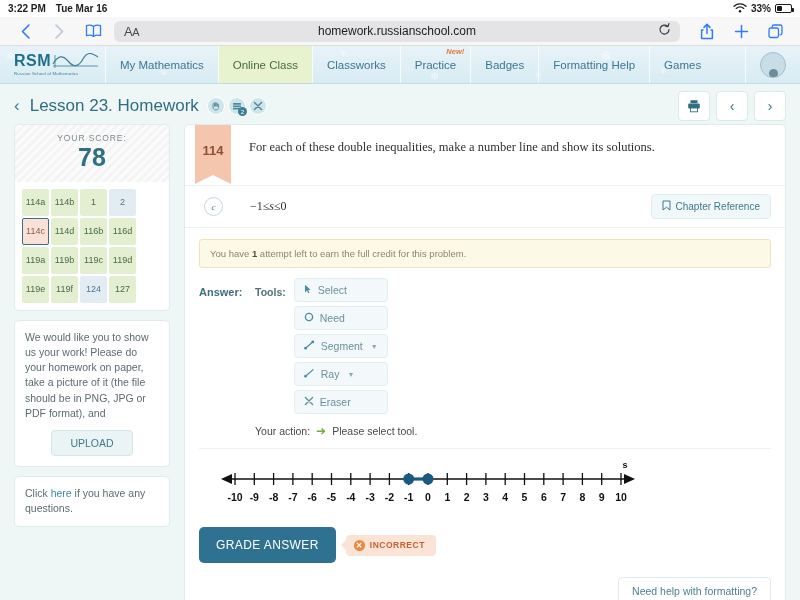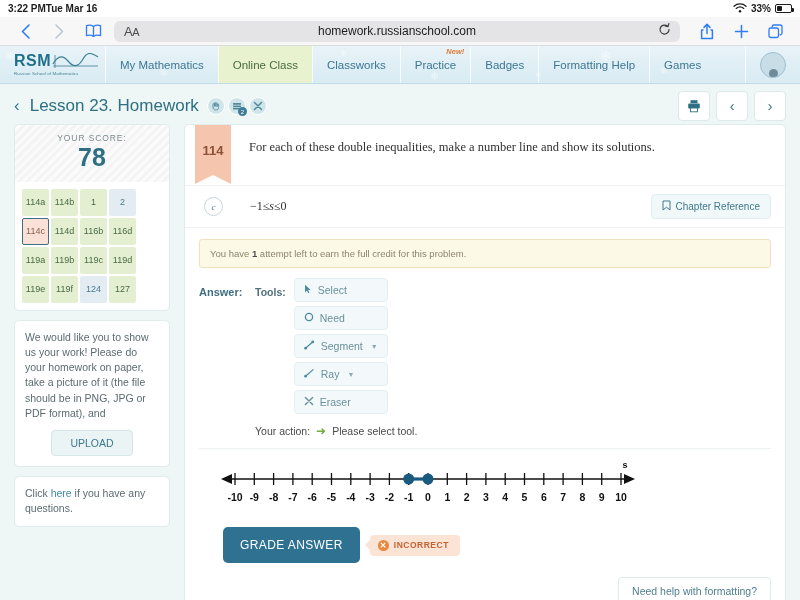--- a/index.html
+++ b/index.html
@@ -11,21 +11,21 @@
   }
 
   
   .statusbar {
     height: 17px;
     display: flex; align-items: center;
     padding: 0 8px;
     font-size: 10px; font-weight: bold; color: #1c1c1e;
     background: #ffffff;
   }
-  .sb-time { }
+  .sb-time { margin-right: 10px; }
   .sb-date { font-weight: bold; }
   .sb-right { margin-left: auto; display: flex; align-items: center; gap: 4px; }
   .batt-pct { font-size: 10px; font-weight: bold; }
   .batt-shell {
     width: 17px; height: 9px; border: 1px solid #1c1c1e; border-radius: 2px;
     position: relative; display: inline-block;
   }
   .batt-shell::after {
     content: ""; position: absolute; right: -3px; top: 2.5px;
     width: 2px; height: 4px; background: #1c1c1e; border-radius: 0 1px 1px 0;
@@ -194,21 +194,21 @@
     background: #f3f9fa; border: 1px solid #e2eef0; border-radius: 4px;
     padding: 5px 9px; font-size: 10.5px; color: #6a909c;
     display: flex; align-items: center; gap: 6px;
   }
   .tool .caret { font-size: 7px; color: #8aa9b3; margin-left: 2px; }
   .action-row { padding: 10px 14px 0 70px; font-size: 10.5px; color: #4a4a4a; display: flex; align-items: center; gap: 6px; }
   .arrow-green { color: #6fae3e; font-size: 12px; }
 
   .nl-wrap { padding: 10px 14px 0 14px; border-top: 1px solid #edf2f2; margin: 10px 14px 0 14px; }
 
-  .grade-row { display: flex; align-items: center; padding: 12px 14px 0 14px; gap: 0; margin-left: 24px; }
+  .grade-row { display: flex; align-items: center; padding: 12px 14px 0 14px; gap: 0; }
   .grade-btn {
     background: #2f7190; color: #ffffff; border-radius: 5px;
     padding: 11px 17px; font-size: 12px; letter-spacing: .4px;
   }
   .incorrect {
     background: #fbe3d6; color: #c4622f; border-radius: 4px;
     padding: 5px 11px 5px 8px; font-size: 8.5px; font-weight: bold; letter-spacing: .5px;
     display: flex; align-items: center; gap: 5px; margin-left: 10px; position: relative;
   }
   .incorrect::before {

